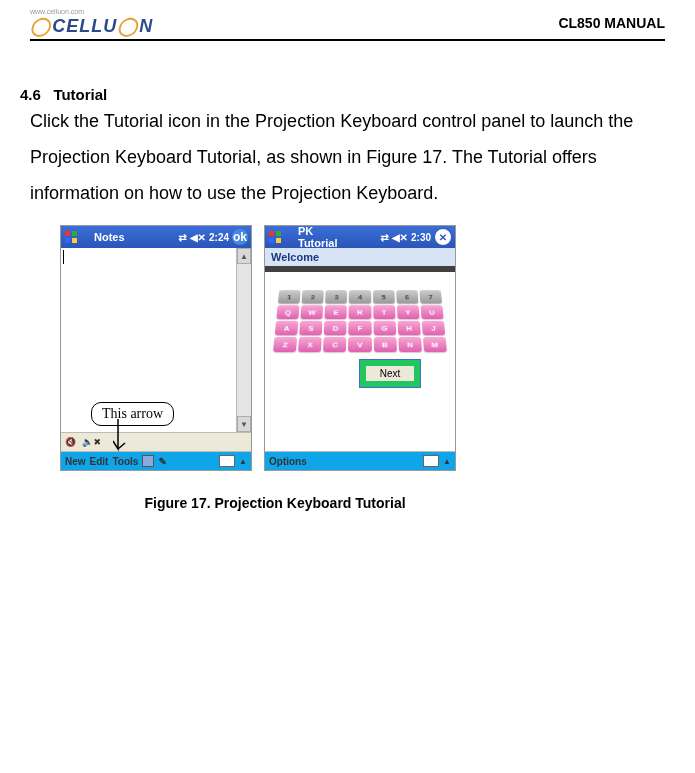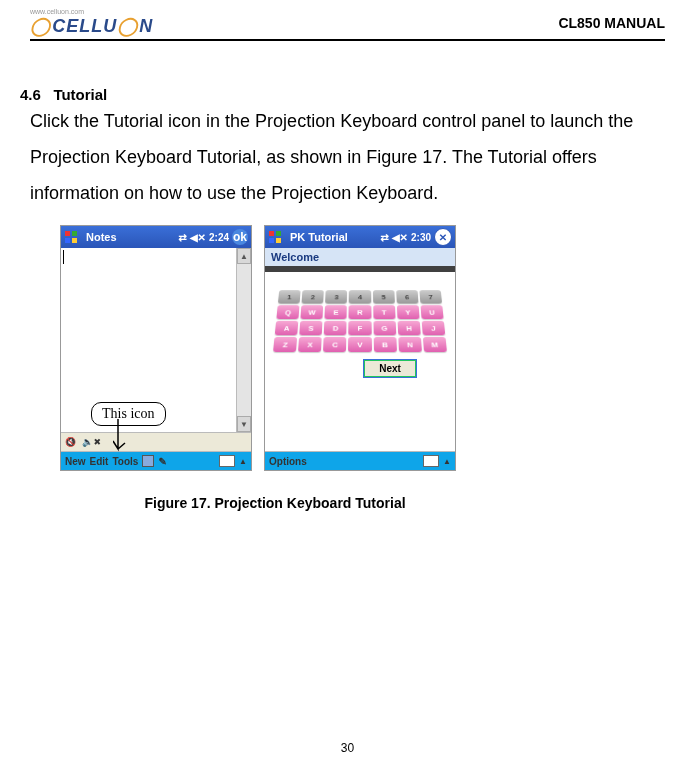--- a/index.html
+++ b/index.html
@@ -80,21 +80,21 @@
     font-family: Tahoma, sans-serif;
     font-size: 10px;
   }
   .titlebar {
     height: 22px;
     background: linear-gradient(#3a6fd8, #2a55b8);
     color: #fff;
     display: flex;
     align-items: center;
     padding: 0 3px;
-    gap: 8px;
+    gap: 16px;
     font-size:11px;
     font-weight:bold;
   }
   .winflag {
     width: 14px;
     height: 14px;
     display: inline-block;
   }
   .winflag svg { display:block; }
   .titlebar-spacer { flex: 1; }
@@ -226,27 +226,26 @@
   .keycap.gray { background: linear-gradient(#ccc,#999); color:#444;}
   .pkt-text {
     margin-top:10px;
     font-size:9px;
     color:#444;
     line-height:1.4;
   }
   .next-btn {
     margin-top:8px;
     display:inline-block;
-    border:1px solid #22c55e;
+    border:6px solid #22c55e;
     background:#ece9d8;
     padding:2px 14px;
     font-size:10px;
     box-shadow: 0 0 0 1px #3a6fd8;
     margin-left:60px;
-    font-weight:bold;
   }
   .figure-caption {
     margin-top: 24px;
     text-align: center;
     font-weight: bold;
     font-size: 14px;
     width: 430px;
     margin-left: 30px;
   }
   .page-number {
@@ -304,21 +303,21 @@
         </span>
       </div>
       <div class="notes-body">
         <div style="position:absolute; top:2px; left:2px; width:1px; height:14px; background:#000;"></div>
         <div class="notes-scrollbar">
           <div class="sb-btn">▲</div>
           <div class="sb-track"></div>
           <div class="sb-btn">▼</div>
         </div>
         <div class="callout">
-          <div class="callout-box">This icon</div>
+          <div class="callout-box">This arrow</div>
           <svg class="callout-tail" width="30" height="40">
             <path d="M5 0 L5 30 L0 22 M5 30 L12 24" stroke="#000" stroke-width="1.5" fill="none"></path>
           </svg>
         </div>
       </div>
       <div class="toolbar-top">
         <span>🔇</span>
         <span>🔈✖</span>
       </div>
       <div class="toolbar-bottom">
@@ -391,14 +390,13 @@
         <span class="spacer"></span>
         <span class="kbd-icon"></span>
         <span class="caret">▲</span>
       </div>
     </div>
 
   </div>
 
   <div class="figure-caption">Figure 17. Projection Keyboard Tutorial</div>
 
-  <div class="page-number">30</div>
 </div>
 
 </body></html>

